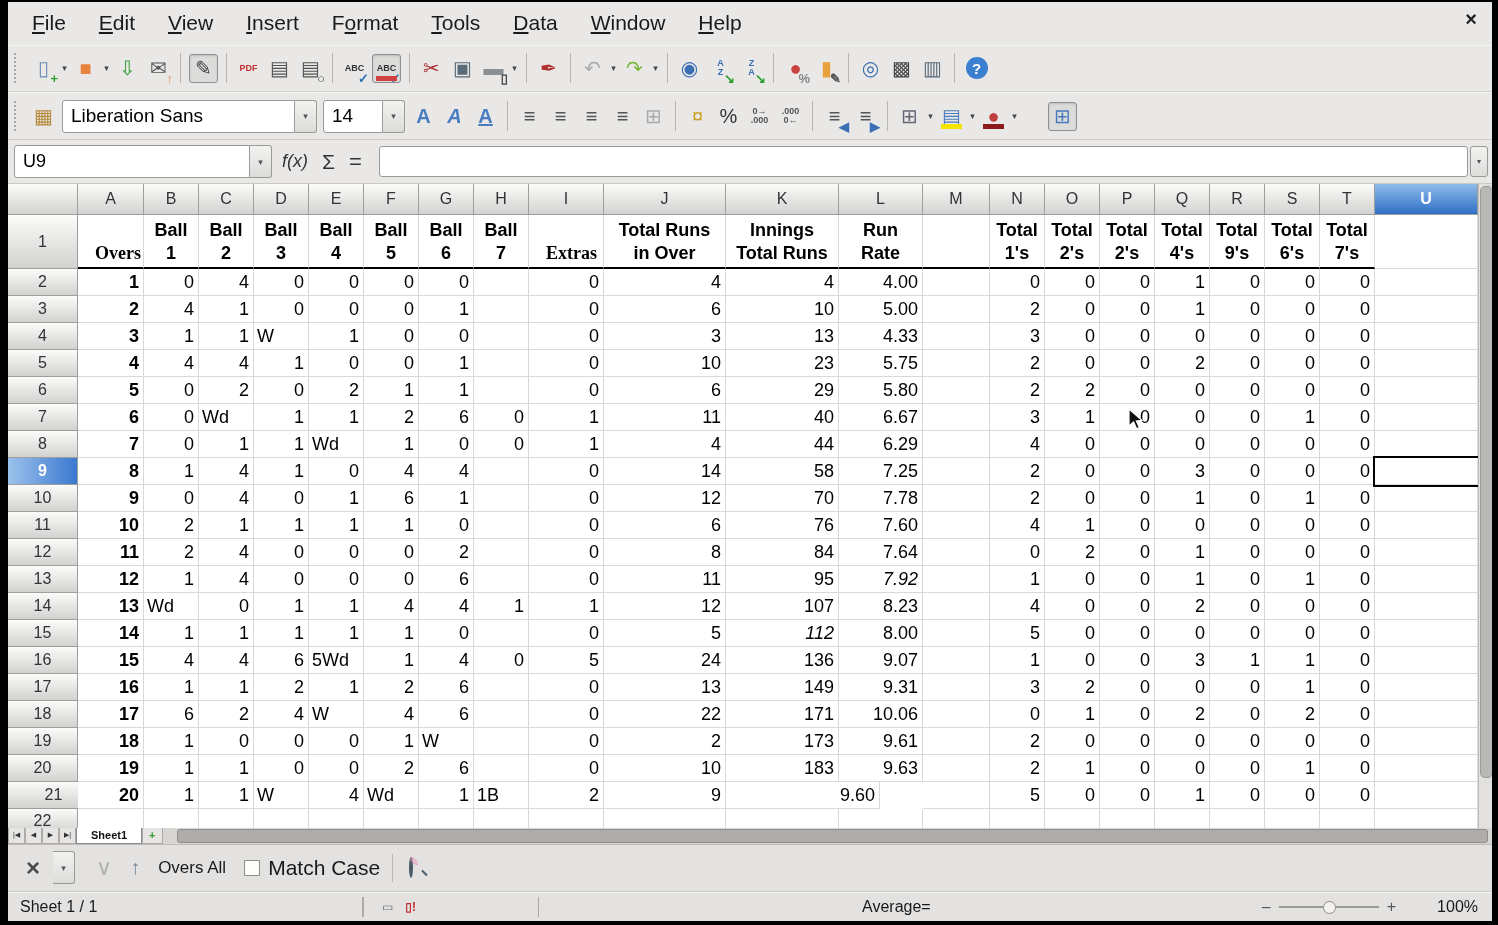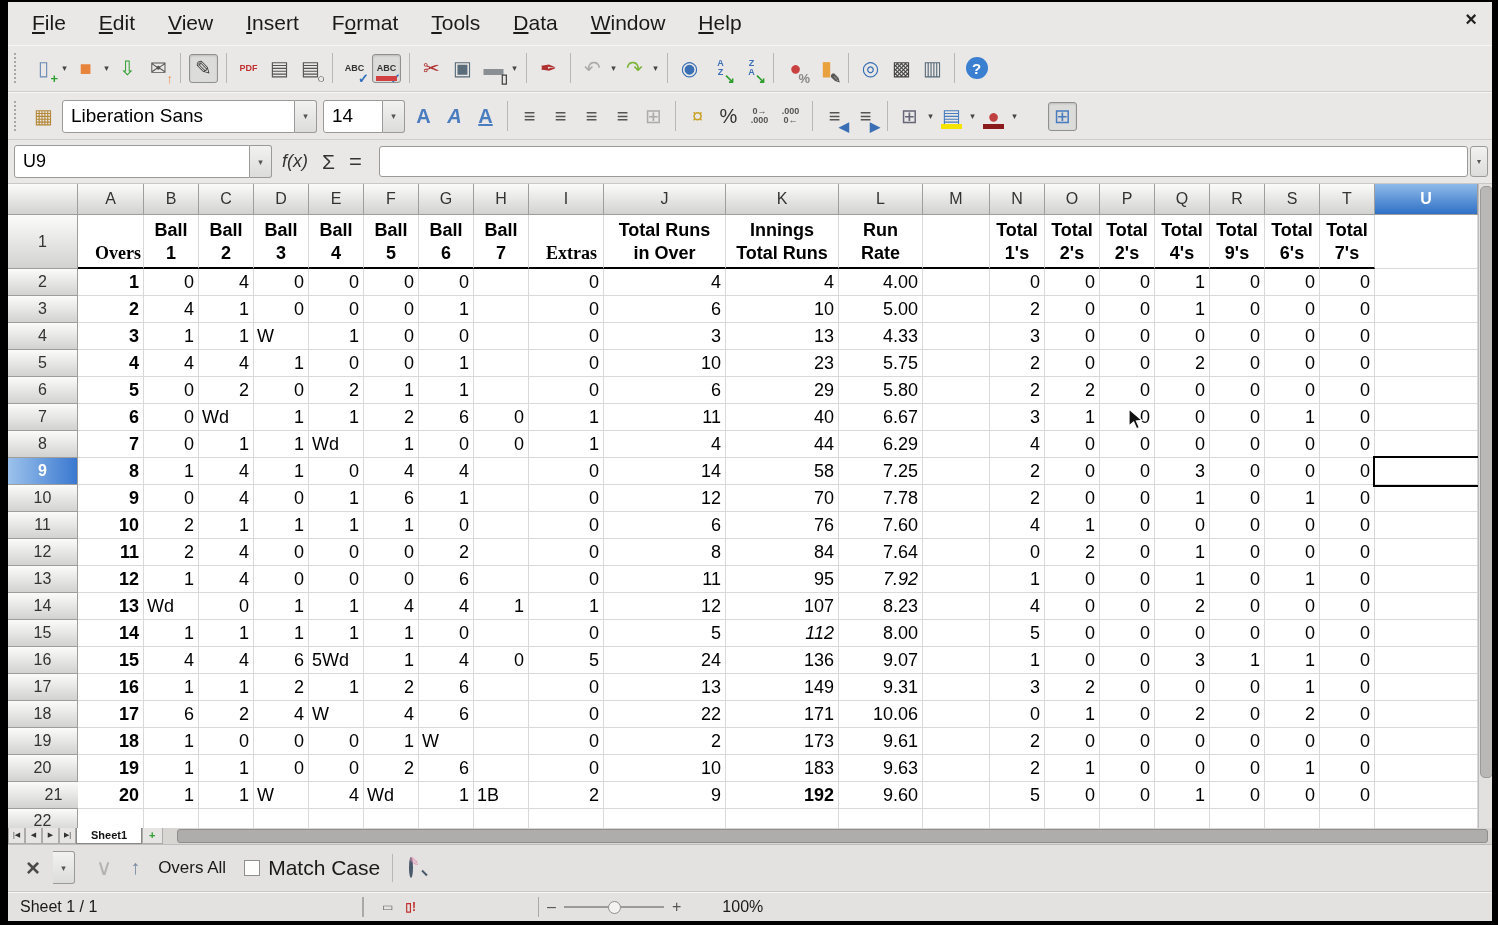--- a/index.html
+++ b/index.html
@@ -829,21 +829,21 @@
       <div class="gc dcell num" style="left: 136px; top: 598px; width: 55px; height: 27px;">1</div>
       <div class="gc dcell num" style="left: 191px; top: 598px; width: 55px; height: 27px;">1</div>
       <div class="gc dcell txt" style="left: 246px; top: 598px; width: 55px; height: 27px;">W</div>
       <div class="gc dcell num" style="left: 301px; top: 598px; width: 55px; height: 27px;">4</div>
       <div class="gc dcell txt" style="left: 356px; top: 598px; width: 55px; height: 27px;">Wd</div>
       <div class="gc dcell num" style="left: 411px; top: 598px; width: 55px; height: 27px;">1</div>
       <div class="gc dcell txt" style="left: 466px; top: 598px; width: 55px; height: 27px;">1B</div>
       <div class="gc dcell num" style="left: 521px; top: 598px; width: 75px; height: 27px;">2</div>
       <div class="gc dcell num" style="left: 596px; top: 598px; width: 122px; height: 27px;">9</div>
       <div class="gc dcell num b" style="left: 718px; top: 598px; width: 113px; height: 27px;">192</div>
-      <div class="gc dcell num" style="left: 831px; top: 598px; width: 84px; height: 27px;">9.60</div>
+      <div class="gc dcell num" style="left: 788px; top: 598px; width: 84px; height: 27px;">9.60</div>
       <div class="gc dcell num" style="left: 915px; top: 598px; width: 67px; height: 27px;"></div>
       <div class="gc dcell num" style="left: 982px; top: 598px; width: 55px; height: 27px;">5</div>
       <div class="gc dcell num" style="left: 1037px; top: 598px; width: 55px; height: 27px;">0</div>
       <div class="gc dcell num" style="left: 1092px; top: 598px; width: 55px; height: 27px;">0</div>
       <div class="gc dcell num" style="left: 1147px; top: 598px; width: 55px; height: 27px;">1</div>
       <div class="gc dcell num" style="left: 1202px; top: 598px; width: 55px; height: 27px;">0</div>
       <div class="gc dcell num" style="left: 1257px; top: 598px; width: 55px; height: 27px;">0</div>
       <div class="gc dcell num" style="left: 1312px; top: 598px; width: 55px; height: 27px;">0</div>
       <div class="gc dcell num" style="left: 1367px; top: 598px; width: 103px; height: 27px;"></div>
       <div class="gc rhead" style="left: 0px; top: 625px; width: 70px; height: 24px;">22</div>
@@ -904,20 +904,21 @@
 
   <div class="statusbar">
     <span class="szone" style="width:330px;">Sheet 1 / 1</span>
     <span class="ssep"></span>
     <span class="ssep"></span>
     <span class="szone" style="width:150px;">
       <span class="sicon">▭</span>
       <span class="sicon mod">▯!</span>
     </span>
     <span class="ssep"></span>
+    <span class="szone" style="flex:1;justify-content:center;">Average=</span>
     <span class="zoomslider">
       <span class="zsign">–</span>
       <span class="ztrack">
           <span class="zthumb"></span>
         </span>
       <span class="zsign">+</span>
     </span>
     <span class="szone" style="width:70px;justify-content:flex-end;padding-right:14px;">100%</span>
   </div>
 

